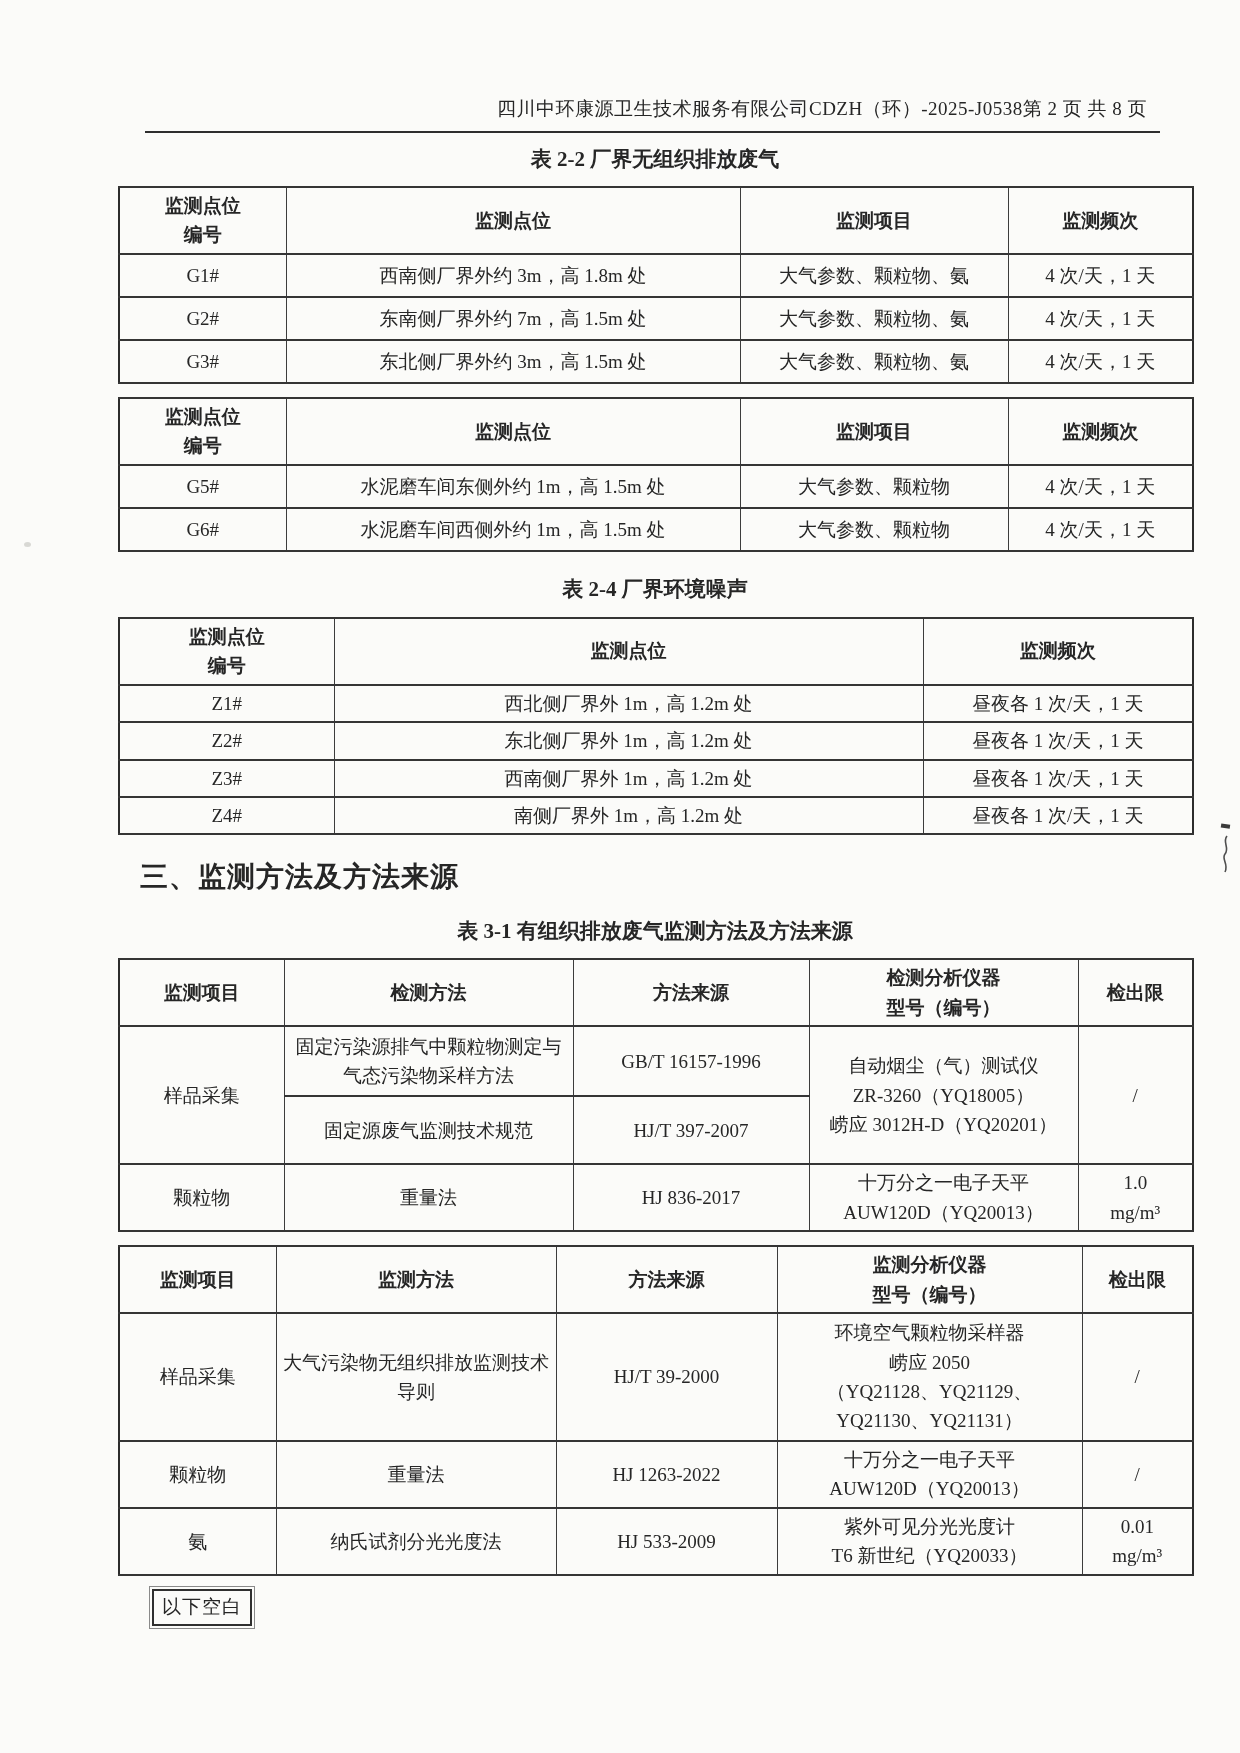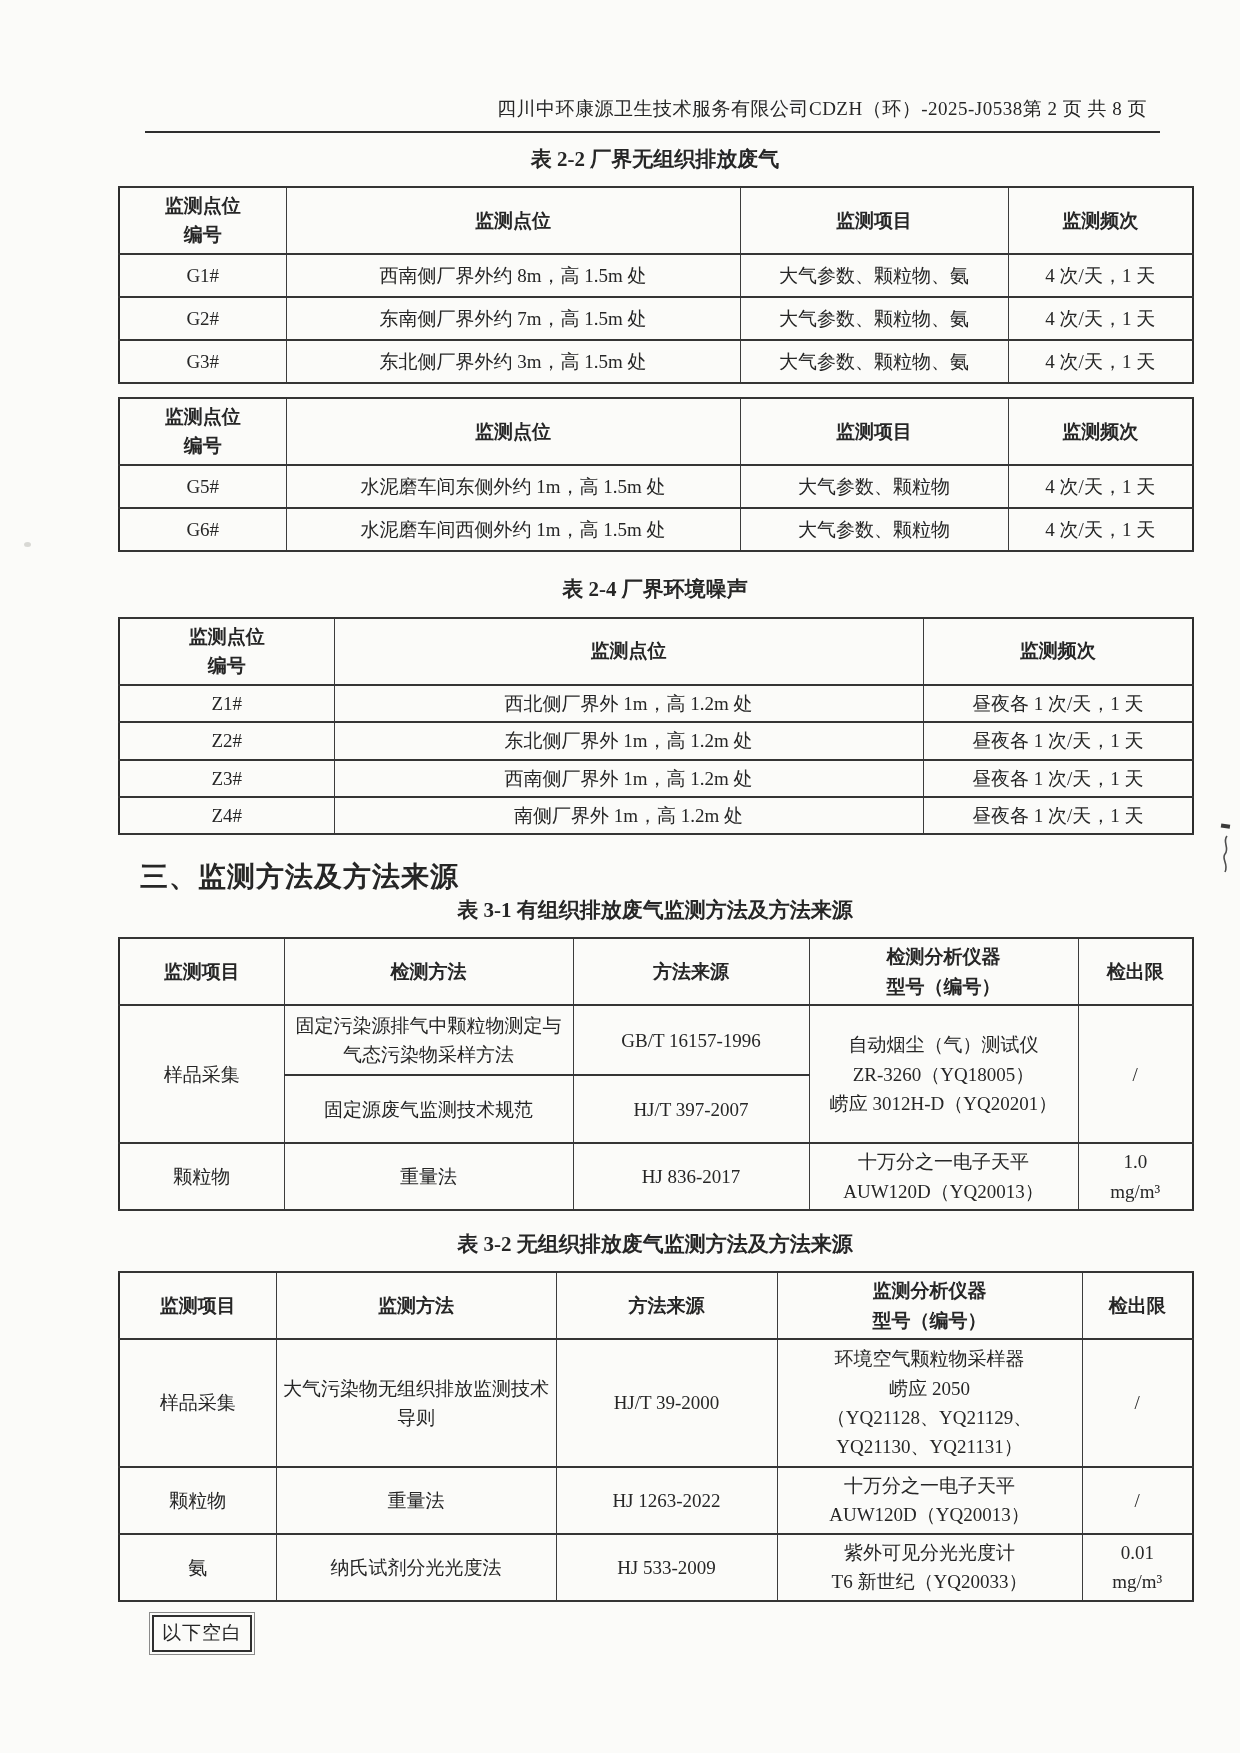--- a/index.html
+++ b/index.html
@@ -52,21 +52,21 @@
   .h57{height:57px}.h43{height:43px}.h62{height:62px}.h45{height:30px}
   .h70{height:70px}.h60{height:68px}.h56{height:56px}.h128{height:128px}.h59{height:59px}
 
   .mt-t22{margin-top:12px}
   .mt-tbl22{margin-top:13px}
   .mt-t23{margin-top:18px}
   .mt-tbl23{margin-top:13px}
   .mt-t24{margin-top:23px}
   .mt-tbl24{margin-top:14px}
   .mt-sec3{margin-top:25px}
-  .mt-t31{margin-top:2px}
+  .mt-t31{margin-top:23px}
   .mt-tbl31{margin-top:13px}
   .mt-t32{margin-top:19px}
   .mt-tbl32{margin-top:13px}
 
   
   .blank-note{
     margin-top:13px;margin-left:34px;
     display:inline-block;
     border:2px solid #2f2f2f;outline:1px solid #8a8a8a;outline-offset:2px;
     padding:3px 8px 4px 8px;
@@ -108,21 +108,21 @@
       <tbody>
           <tr class="h57">
         <th class="preline">监测点位
 编号</th>
         <th>监测点位</th>
         <th>监测项目</th>
         <th>监测频次</th>
       </tr>
       <tr class="h43">
         <td>G1#</td>
-        <td>西南侧厂界外约 8m，高 1.5m 处</td>
+        <td>西南侧厂界外约 3m，高 1.8m 处</td>
         <td>大气参数、颗粒物、氨</td>
         <td>4 次/天，1 天</td>
       </tr>
       <tr class="h43">
         <td>G2#</td>
         <td>东南侧厂界外约 7m，高 1.5m 处</td>
         <td>大气参数、颗粒物、氨</td>
         <td>4 次/天，1 天</td>
       </tr>
       <tr class="h43">
@@ -239,21 +239,20 @@
         <td>重量法</td>
         <td>HJ 836-2017</td>
         <td class="preline">十万分之一电子天平
 AUW120D（YQ20013）</td>
         <td class="preline">1.0
 mg/m³</td>
       </tr>
     </tbody>
       </table>
 
-    <div class="tbl-title mt-t32">表 3-2 无组织排放废气监测方法及方法来源</div>
     <table class="mt-tbl32">
       <colgroup>
           <col style="width:157px">
           <col style="width:280px">
           <col style="width:221px">
           <col style="width:305px">
           <col style="width:111px">
         </colgroup>
       <tbody>
           <tr class="h62">

